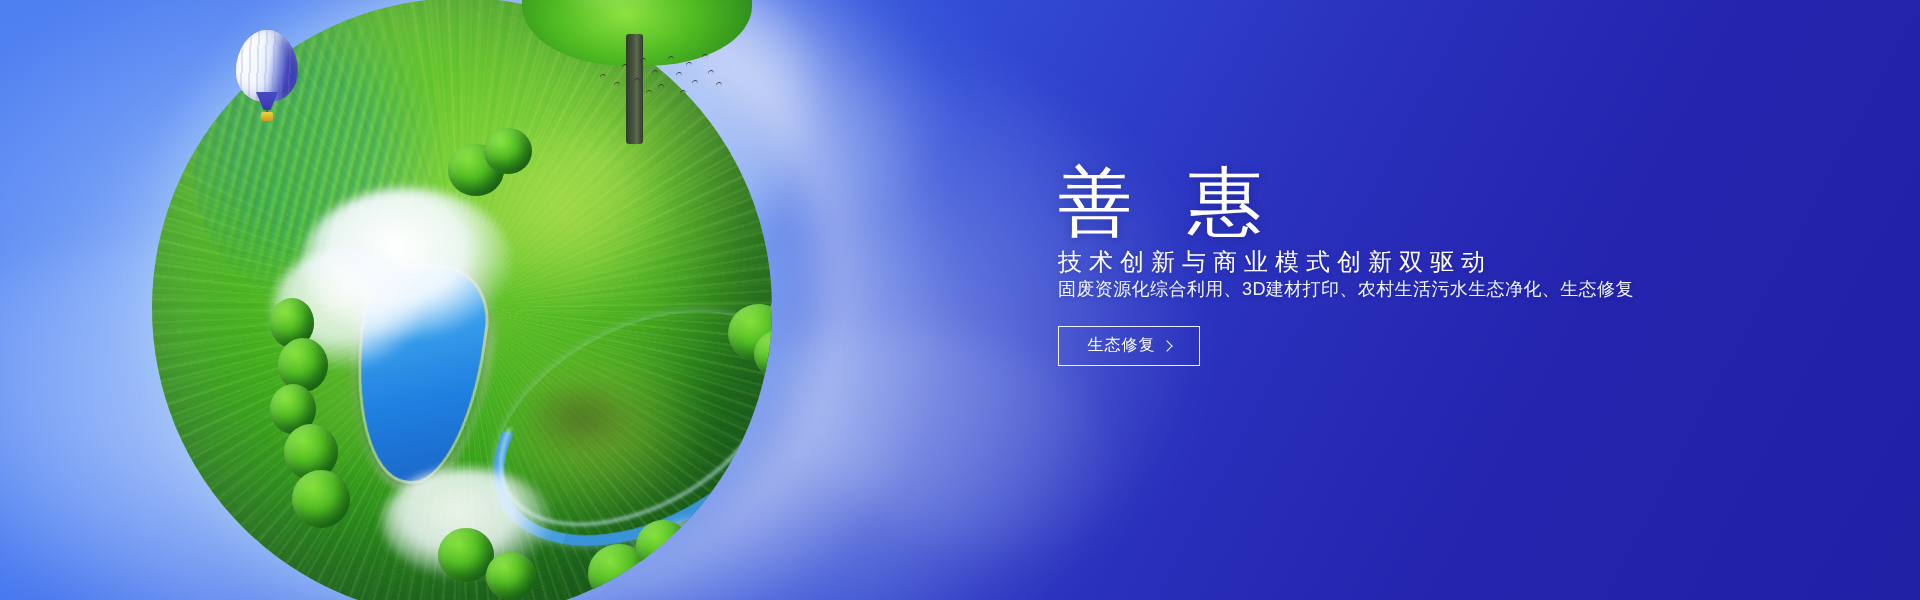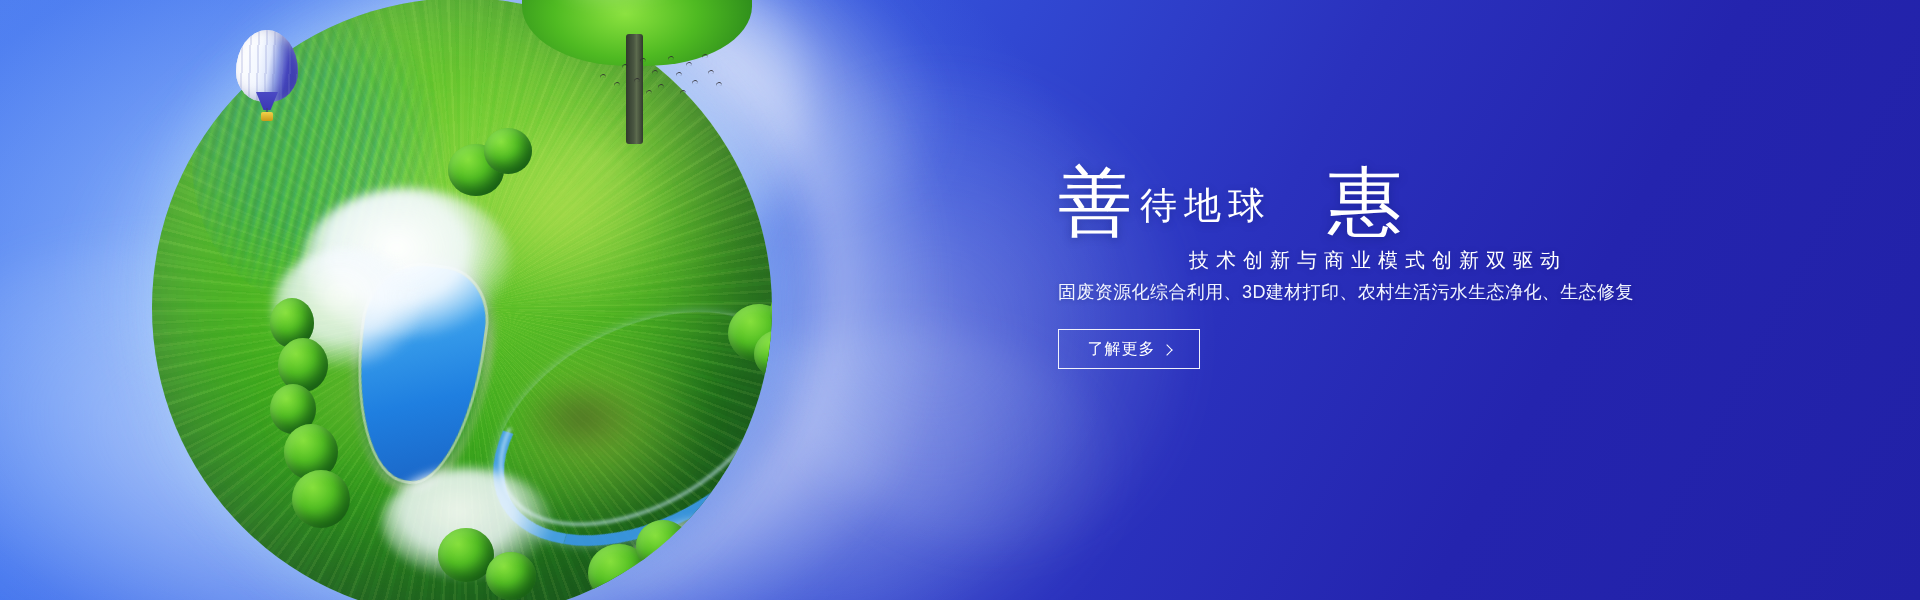--- a/index.html
+++ b/index.html
@@ -373,31 +373,30 @@
     letter-spacing: 7px;
     line-height: 1;
     padding-left: 8px;
     transform: translateY(-8px);
     text-shadow: 0 2px 8px rgba(10,20,90,0.30);
   }
   .hl-gap { width: 56px; }
 
   #subtitle {
     margin-top: 16px;
-    font-size: 20px;
+    font-size: 24px;
     font-weight: 400;
     letter-spacing: 7px;
     color: #ffffff;
     line-height: 1.2;
     text-shadow: 0 1px 6px rgba(10,20,90,0.28);
-    text-align: center;
   }
 
   #desc {
-    margin-top: 8px;
+    margin-top: 0;
     font-size: 18px;
     letter-spacing: 0.4px;
     color: #f2f5ff;
     line-height: 1.4;
     text-shadow: 0 1px 5px rgba(10,20,90,0.28);
   }
 
   #more-btn {
     margin-top: 24px;
     display: inline-flex;
@@ -521,31 +520,30 @@
     <span class="bird" style="left:120px; top:32px;"></span>
     <span class="bird" style="left:50px;  top:40px;"></span>
     <span class="bird" style="left:84px;  top:40px;"></span>
   </div>
 
   <div id="copy">
 
     <div id="headline">
       <span class="hl-group">
         <span class="hl-big">善</span>
-        <span class="hl-small">待地球</span>
       </span>
       <span class="hl-gap"></span>
       <span class="hl-group">
         <span class="hl-big">惠</span>
       </span>
     </div>
 
     <div id="subtitle">技术创新与商业模式创新双驱动</div>
 
     <div id="desc">固废资源化综合利用、3D建材打印、农村生活污水生态净化、生态修复</div>
 
     <button id="more-btn">
-      <span>了解更多</span>
+      <span>生态修复</span>
       <span class="chev"></span>
     </button>
   </div>
 
 </div>
 
 </body></html>

